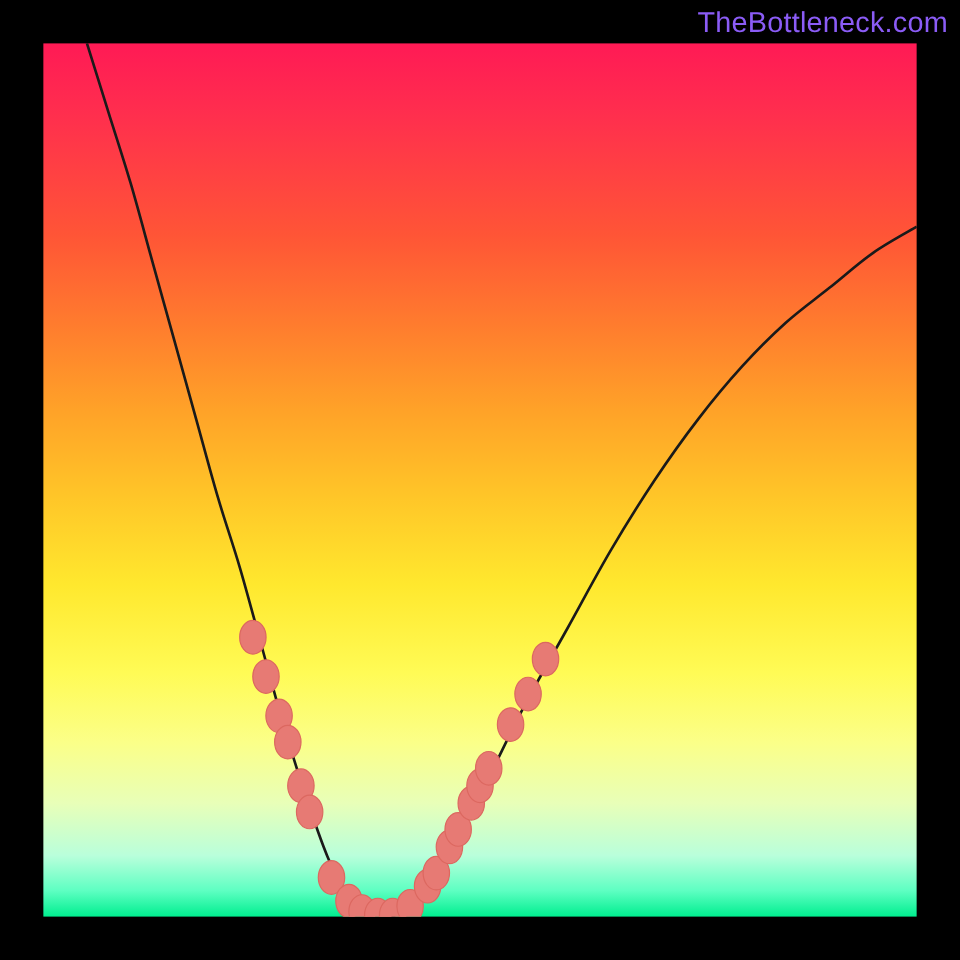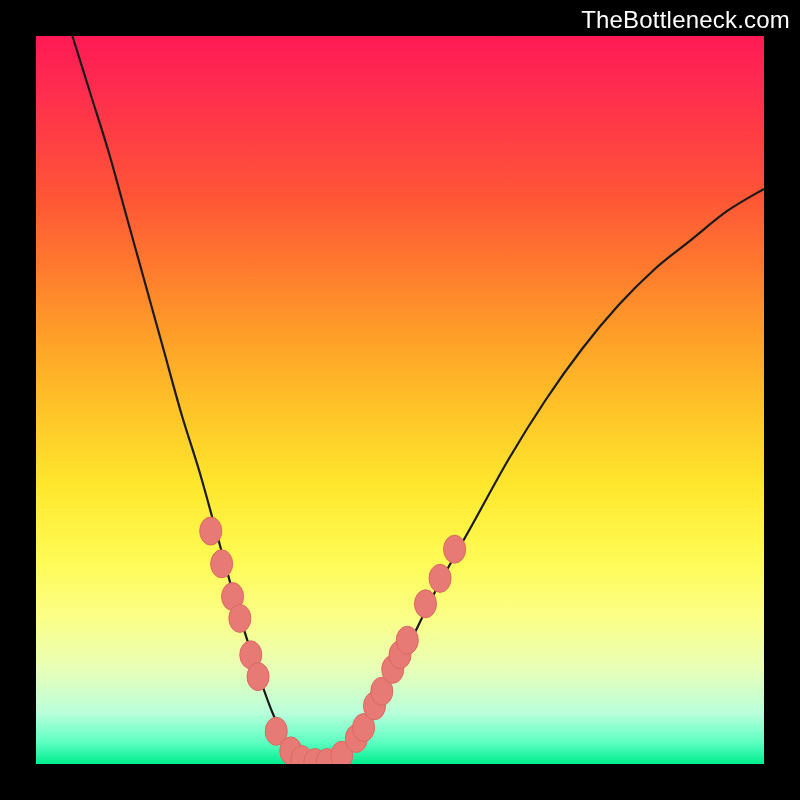--- a/index.html
+++ b/index.html
@@ -47,21 +47,21 @@
       #e8ffb8 87%,
       #b9ffdb 93%,
       #5effc2 97%,
       #00ee8f 100%
     );
   }
   .watermark {
     position: absolute;
     top: 6px;
     right: 10px;
-    color: #ffffff;
+    color: #8b5cf6;
     font-size: 24px;
     letter-spacing: 0.2px;
     font-weight: 400;
     user-select: none;
   }
   svg.curve {
     position: absolute;
     left: 0;
     top: 0;
     width: 100%;

